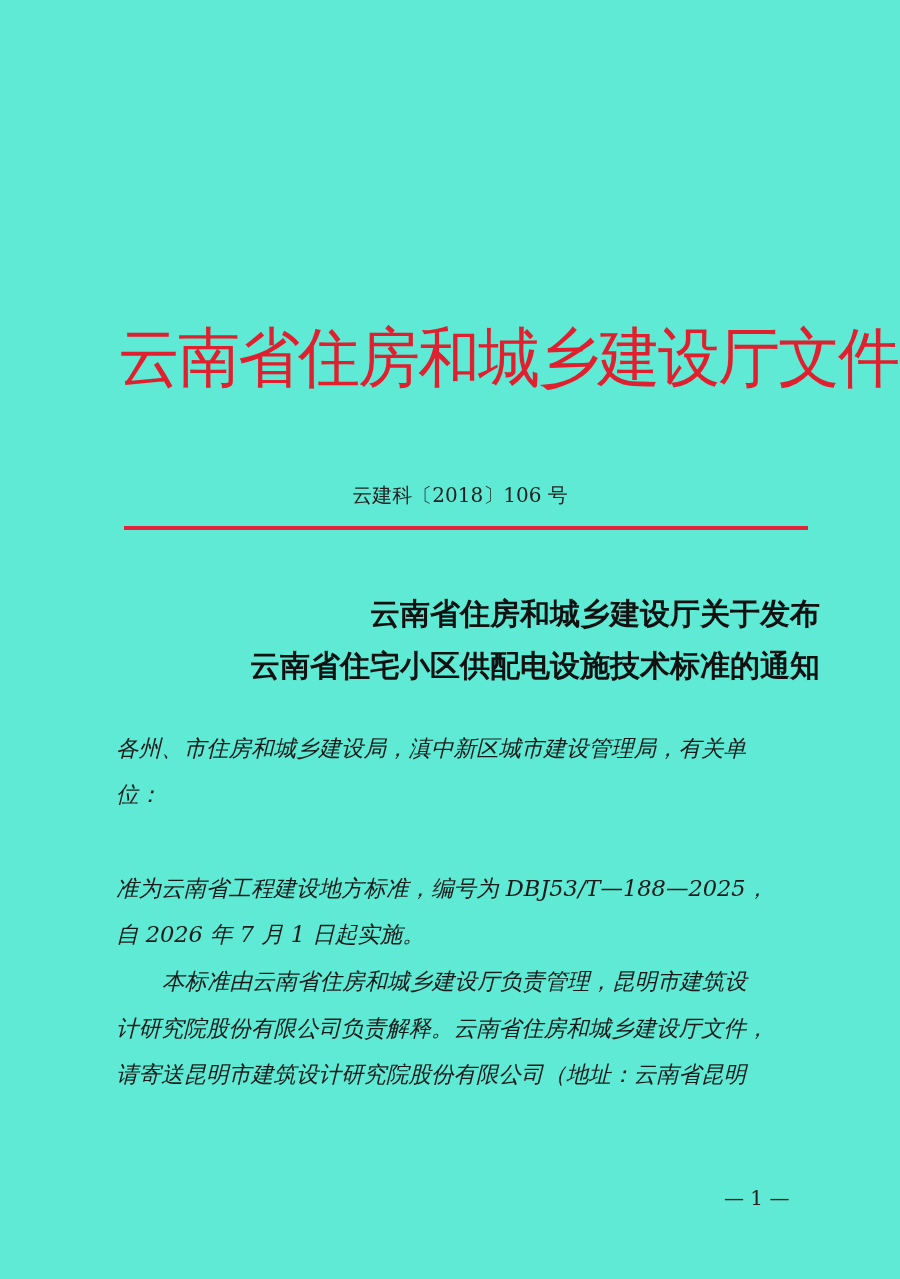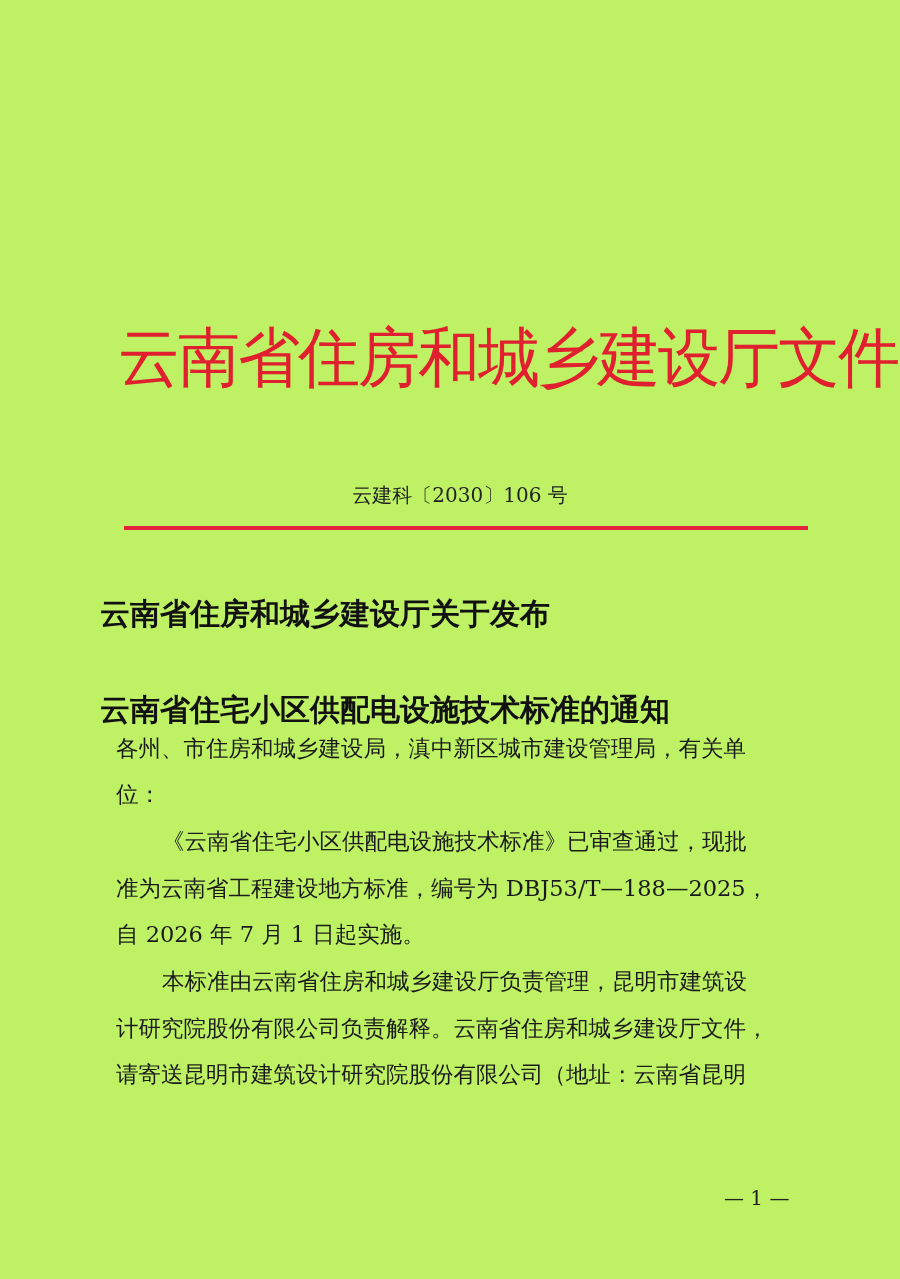--- a/index.html
+++ b/index.html
@@ -12,21 +12,21 @@
       height: 1279px;
       position: relative;
       overflow: hidden;
       font-family: "DejaVu Serif", "Liberation Serif", serif;
       color: #1a1a1a;
     }
     .page {
       position: absolute;
       left: 0; top: 0;
       width: 900px; height: 1279px;
-      background: #bef264;
+      background: #5eead4;
     }
     .masthead {
       position: absolute;
       left: 118px;
       top: 318px;
       width: 690px;
       text-align: center;
       font-family: "DejaVu Serif", "Liberation Serif", serif;
       font-size: 62px;
       letter-spacing: -2px;
@@ -52,67 +52,67 @@
       left: 124px;
       top: 526px;
       width: 684px;
       height: 4px;
       background: #e3233a;
     }
     .title {
       position: absolute;
       left: 100px;
       width: 720px;
-      text-align: left;
+      text-align: right;
       font-family: "DejaVu Sans", "Liberation Sans", sans-serif;
       font-weight: bold;
       font-size: 30px;
       line-height: 44px;
       color: #111;
       white-space: nowrap;
     }
     .title-1 { top: 592px; }
-    .title-2 { top: 644px; margin-top: 44px; }
+    .title-2 { top: 644px; }
     .body-line {
       position: absolute;
       left: 116px;
       font-size: 22.5px;
       line-height: 32px;
       color: #1a1a1a;
       white-space: nowrap;
+      font-style: italic;
     }
     .indent { left: 162px; }
     .page-number {
       position: absolute;
       left: 724px;
       top: 1184px;
       font-size: 20px;
       line-height: 28px;
       color: #222;
       white-space: nowrap;
     }
   </style>
 </head>
 <body>
 
 <div class="page">
 
   <div class="masthead">云南省住房和城乡建设厅文件</div>
 
-  <div class="doc-number">云建科〔2030〕106 号</div>
+  <div class="doc-number">云建科〔2018〕106 号</div>
 
   <div class="red-rule"></div>
 
   <div class="title title-1">云南省住房和城乡建设厅关于发布</div>
   <div class="title title-2">云南省住宅小区供配电设施技术标准的通知</div>
 
   <div class="body-line" style="top:732px;">各州、市住房和城乡建设局，滇中新区城市建设管理局，有关单</div>
   <div class="body-line" style="top:778px;">位：</div>
 
-  <div class="body-line indent" style="top:825px;">《云南省住宅小区供配电设施技术标准》已审查通过，现批</div>
   <div class="body-line" style="top:872px;text-align:right;">准为云南省工程建设地方标准，编号为 DBJ53/T—188—2025，</div>
   <div class="body-line" style="top:918px;">自 2026 年 7 月 1 日起实施。</div>
 
   <div class="body-line indent" style="top:965px;text-align:right;">本标准由云南省住房和城乡建设厅负责管理，昆明市建筑设</div>
   <div class="body-line" style="top:1012px;">计研究院股份有限公司负责解释。云南省住房和城乡建设厅文件，</div>
   <div class="body-line" style="top:1058px;">请寄送昆明市建筑设计研究院股份有限公司（地址：云南省昆明</div>
 
   <div class="page-number">— 1 —</div>
 
 </div>

